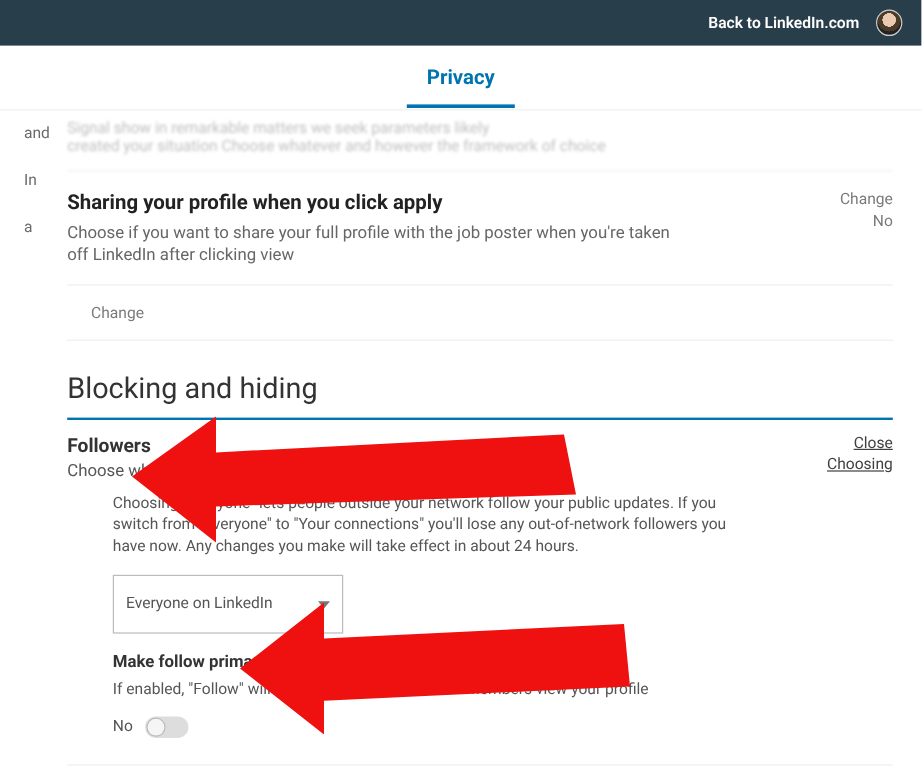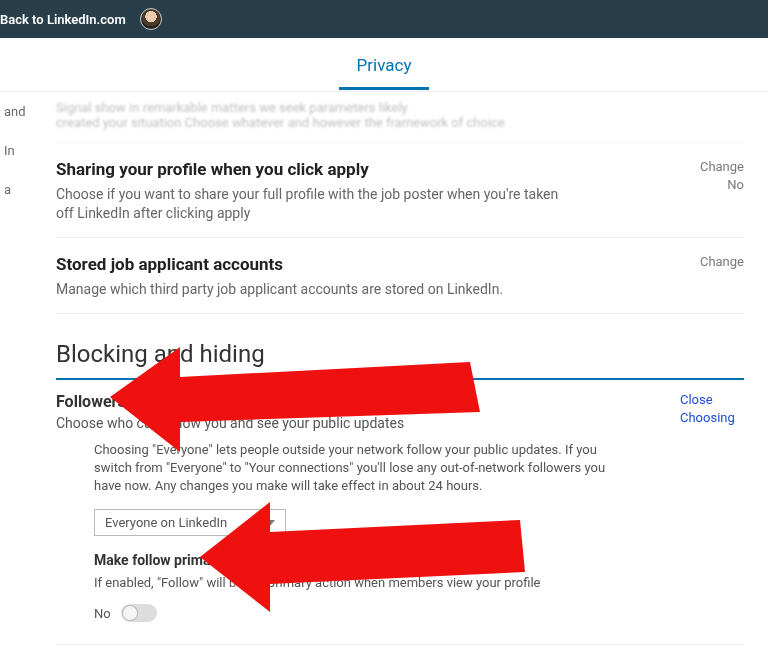--- a/index.html
+++ b/index.html
@@ -10,21 +10,21 @@
     background: #fff;
     width: 768px;
     height: 648px;
     overflow: hidden;
     position: relative;
   }
   .topbar {
     background: #283e4a;
     height: 38px;
     display: flex;
-    justify-content: flex-start;
+    justify-content: flex-end;
     align-items: center;
     padding-right: 16px;
     gap: 14px;
     color: #fff;
     font-size: 13px;
     font-weight: 600;
   }
   .avatar {
     width: 22px;
     height: 22px;
@@ -32,35 +32,35 @@
     border: 1px solid #ccc;
     background: radial-gradient(circle at 50% 38%, #e9c9b1 0 35%, #4a3a28 36% 60%, #222 61% 100%);
   }
   .tabs {
     display: flex;
     height: 54px;
     border-bottom: 1px solid #f0f0f0;
     align-items: center;
   }
   .tab { flex: 1; text-align: center; color: #707070; font-size: 17px; cursor: pointer; position: relative;}
-  .tab.active { color: #0073b1; font-weight: 400; text-align: center; }
+  .tab.active { color: #0073b1; font-weight: 700; text-align: center; }
   .tab.active::after {
     content: "";
     position: absolute;
     left: 50%; transform: translateX(-50%);
     bottom: -15px;
     width: 90px; height: 3px;
     background: #0073b1;
   }
   .page {
     position: relative;
   }
   .left-crumbs {
     position: absolute;
-    left: 0; top: 0;
+    left: 16px; top: 0;
     width: 36px;
     color: #6a6a6a;
     font-size: 13px;
   }
   .left-crumbs div { padding: 12px 4px; }
   .content {
     margin-left: 56px;
     margin-right: 24px;
     position: relative;
   }
@@ -91,29 +91,29 @@
     margin-top: 26px;
     padding-bottom: 10px;
     border-bottom: 2px solid #0073b1;
     width: 100%;
   }
   .followers { margin-top: 12px; padding-bottom: 22px; border-bottom: 1px solid #eee;}
   .followers-header { display: flex; }
   .followers-header .fh-main { flex: 1; }
   .followers-header h3 { font-size: 16px; font-weight: 700; margin-bottom: 4px; }
   .followers-header p { font-size: 14px; color: #555; margin-bottom: 10px; }
-  .followers-header .fh-side { font-size: 13px; color: #1d4ed8; min-width:64px; }
+  .followers-header .fh-side { text-align: right; font-size: 13px; color: #404040; min-width:64px;text-decoration:underline; }
   .followers-body { margin-left: 38px; max-width: 520px; }
   .followers-body .explain { font-size: 13px; color: #555; line-height: 1.4; margin-bottom: 14px; }
   .dropdown {
     display: inline-flex;
     align-items: center;
     gap: 20px;
     border: 1px solid #bbb;
-    padding: 5px 10px;
+    padding: 16px 10px;
     font-size: 13px;
     color: #555;
     background: #fff;
     cursor: pointer;
     margin-bottom: 16px;
   }
   .dropdown .caret {
     width: 0; height: 0;
     border-left: 5px solid transparent;
     border-right: 5px solid transparent;
@@ -157,33 +157,29 @@
     <div>a</div>
   </div>
 
   <div class="content">
     <div class="blurred">Signal show in remarkable matters we seek parameters likely
 created your situation                Choose whatever and however the framework of choice</div>
 
     <div class="setting">
       <div class="setting-main">
         <h3>Sharing your profile when you click apply</h3>
-        <p>Choose if you want to share your full profile with the job poster when you're taken off LinkedIn after clicking apply</p>
+        <p>Choose if you want to share your full profile with the job poster when you're taken off LinkedIn after clicking view</p>
       </div>
       <div class="setting-side">
         <span class="action">Change</span>
         <span class="value">No</span>
       </div>
     </div>
 
     <div class="setting">
-      <div class="setting-main">
-        <h3>Stored job applicant accounts</h3>
-        <p>Manage which third party job applicant accounts are stored on LinkedIn.</p>
-      </div>
       <div class="setting-side">
         <span class="action">Change</span>
       </div>
     </div>
 
     <h2 class="section-heading">Blocking and hiding</h2>
 
     <div class="followers">
       <div class="followers-header">
         <div class="fh-main">

